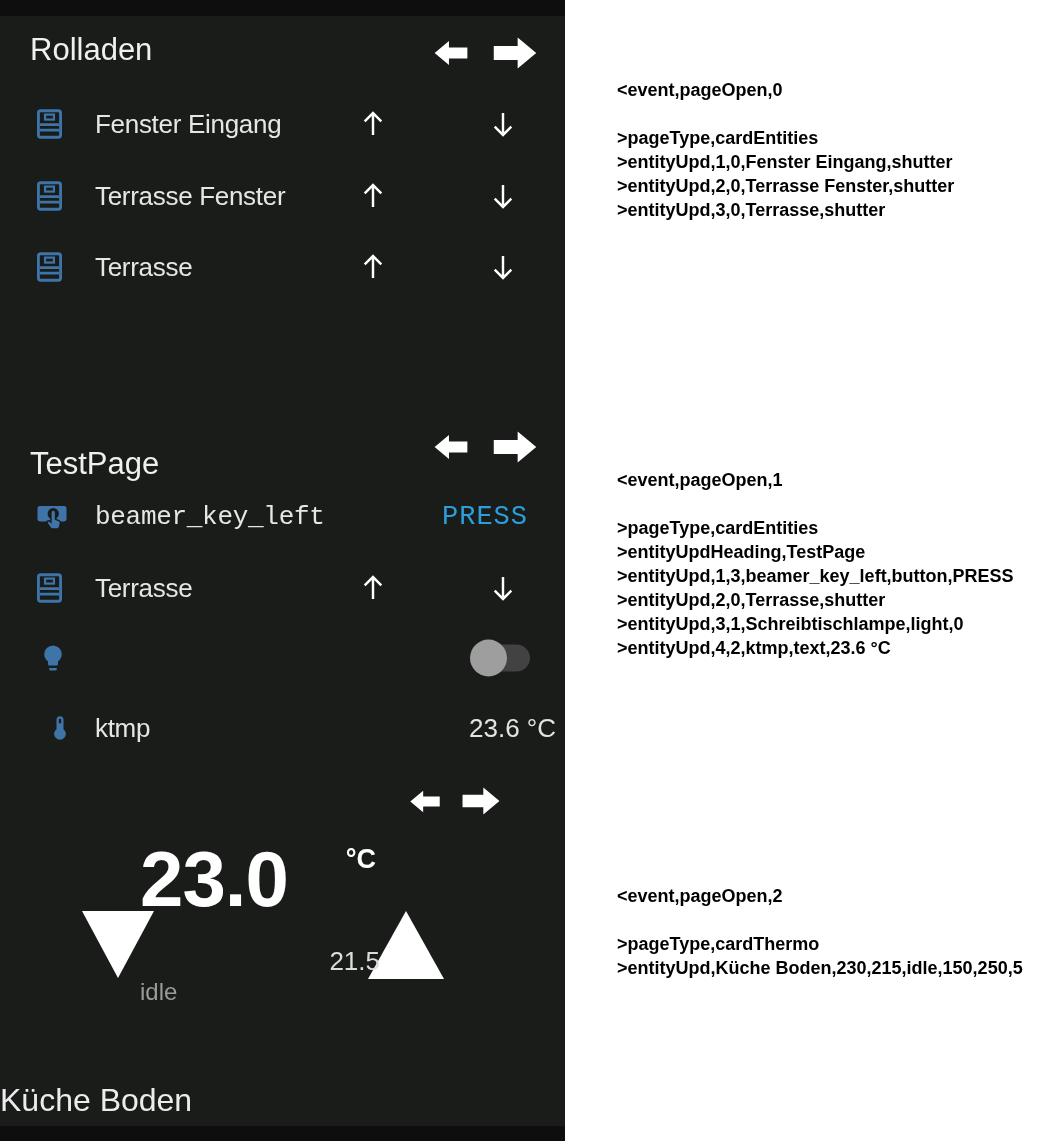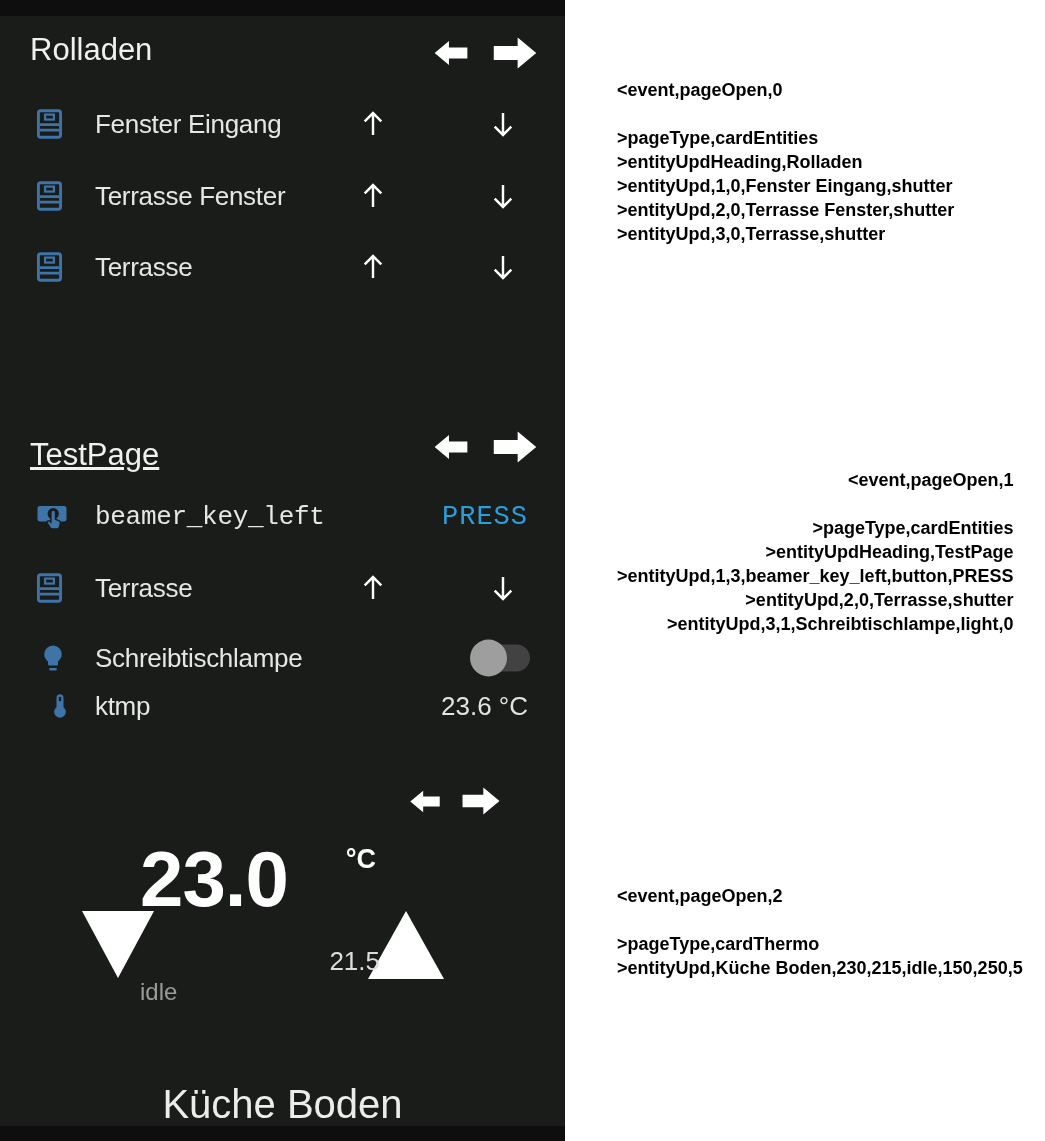--- a/index.html
+++ b/index.html
@@ -8,31 +8,31 @@
     background:var(--log-bg,#ffffff);
     font-family:"Liberation Sans", sans-serif;
   }
   
   .panel{position:absolute;left:0;top:0;width:565px;height:1141px;background:var(--panel-bg,#191c19);}
   .bezel{position:absolute;left:0;width:565px;background:var(--bezel,#0d0e0d);}
   .bezel.top{top:0;height:16px;}
   .bezel.bottom{bottom:0;height:15px;}
 
   .heading{position:absolute;left:30px;color:#f0f0f0;font-size:31px;line-height:36px;white-space:nowrap;}
-  .h1{top:32px;text-align:right;} .h2{top:437px;text-decoration:underline;}
+  .h1{top:32px;text-align:right;} .h2{top:446px;}
 
   .nav{position:absolute;color:#ffffff;cursor:pointer;}
   .nav svg{display:block;}
   .nav.l1{left:433px;top:38px;} .nav.r1{left:492px;top:33px;}
   .nav.l2{left:433px;top:432px;} .nav.r2{left:492px;top:427px;}
   .nav.l3{left:408px;top:788px;} .nav.r3{left:461px;top:784px;}
 
   .row{position:absolute;left:0;width:565px;height:70px;}
   .r1a{top:89px;} .r1b{top:161px;} .r1c{top:232px;}
-  .r2a{top:482px;font-family:Liberation Mono, monospace;} .r2b{top:553px;} .r2c{top:623px;} .r2d{top:671px;}
+  .r2a{top:482px;font-family:Liberation Mono, monospace;} .r2b{top:553px;} .r2c{top:623px;} .r2d{top:693px;padding-left:28px;}
   .e-icon{position:absolute;top:50%;transform:translateY(-50%);color:var(--icon-blue,#3f74a8);}
   .e-icon svg{display:block;}
   .i-shutter{left:36px;} .i-beamer{left:36px;} .i-bulb{left:38px;} .i-thermo{left:46px;}
   .e-label{position:absolute;left:95px;top:50%;transform:translateY(-50%);
            color:#e6e6e6;font-size:26px;letter-spacing:-0.3px;white-space:nowrap;}
   .ctl{position:absolute;top:50%;transform:translateY(-50%);color:#ffffff;cursor:pointer;}
   .ctl svg{display:block;}
   .ctl.up{left:359px;} .ctl.stop{left:425px;} .ctl.down{left:489px;}
   .stop-square{width:24px;height:24px;background:#ffffff;border-radius:1px;}
   .press{position:absolute;right:37px;top:50%;transform:translateY(-50%);
@@ -51,28 +51,28 @@
   .thermo-temp .unit{position:absolute;right:4px;top:4px;font-size:27px;font-weight:bold;}
   .tri{position:absolute;width:0;height:0;cursor:pointer;}
   .tri-down{left:82px;top:911px;border-left:36px solid transparent;border-right:36px solid transparent;
             border-top:67px solid #ffffff;}
   .tri-up{left:368px;top:911px;border-left:38px solid transparent;border-right:38px solid transparent;
           border-bottom:68px solid #ffffff;}
   .thermo-target{position:absolute;left:140px;top:946px;width:240px;text-align:right;
                  color:#dcdcdc;font-size:26px;}
   .thermo-state{position:absolute;left:140px;top:978px;width:240px;
                 color:#9a9a9a;font-size:24px;}
-  .thermo-title{position:absolute;left:0;top:1082px;width:565px;text-align:center;
-                color:#ececec;font-size:40px;}
+  .thermo-title{position:absolute;left:0;top:1082px;width:565px;
+                color:#ececec;font-size:32px;}
 
   
   .log{position:absolute;left:565px;top:0;width:480px;height:1141px;background:var(--log-bg,#ffffff);}
   .log-block{position:absolute;left:52px;color:var(--log-text,#000000);
              font-size:18px;font-weight:bold;line-height:24px;white-space:nowrap;}
-  .b0{top:78px;} .b1{top:468px;text-align:right;} .b2{top:884px;}
+  .b0{top:78px;} .b1{top:468px;} .b2{top:884px;}
   .log-gap{height:24px;}
 </style>
 </head>
 <body>
 
 <div class="panel">
   <div class="bezel top"></div>
   <div class="bezel bottom"></div>
 
   <div class="heading h1">Rolladen</div>
@@ -234,21 +234,20 @@
       </span>
     </span>
   </div>
 
   <div class="row r2c">
     <span class="e-icon i-bulb">
       <svg viewBox="0 0 24 24" width="30" height="30">
         <path fill="currentColor" d="M12,2A7,7 0 0,1 19,9C19,11.38 17.81,13.47 16,14.74V17A1,1 0 0,1 15,18H9A1,1 0 0,1 8,17V14.74C6.19,13.47 5,11.38 5,9A7,7 0 0,1 12,2M9,21V20H15V21A1,1 0 0,1 14,22H10A1,1 0 0,1 9,21Z"></path>
       </svg>
     </span>
-    <span class="e-label">Schreibtischlampe</span>
     <span class="toggle">
       <span class="track"></span>
       <span class="knob"></span>
     </span>
   </div>
 
   <div class="row r2d">
     <span class="e-icon i-thermo">
       <svg viewBox="0 0 24 24" width="28" height="28">
         <path fill="currentColor" d="M15,13V5A3,3 0 0,0 9,5V13A5,5 0 1,0 15,13M12,4A1,1 0 0,1 13,5V8H11V5A1,1 0 0,1 12,4Z"></path>
@@ -285,34 +284,34 @@
   <div class="thermo-state">idle</div>
   <div class="thermo-title">Küche Boden</div>
 </div>
 
 <div class="log">
 
   <div class="log-block b0">
     <div class="log-line">&lt;event,pageOpen,0</div>
     <div class="log-gap"></div>
     <div class="log-line">&gt;pageType,cardEntities</div>
-    <div class="log-line">&gt;entityUpdHeading,Rolladen</div>
     <div class="log-line">&gt;entityUpd,1,0,Fenster Eingang,shutter</div>
     <div class="log-line">&gt;entityUpd,2,0,Terrasse Fenster,shutter</div>
     <div class="log-line">&gt;entityUpd,3,0,Terrasse,shutter</div>
   </div>
 
   <div class="log-block b1">
     <div class="log-line">&lt;event,pageOpen,1</div>
     <div class="log-gap"></div>
     <div class="log-line">&gt;pageType,cardEntities</div>
     <div class="log-line">&gt;entityUpdHeading,TestPage</div>
     <div class="log-line">&gt;entityUpd,1,3,beamer_key_left,button,PRESS</div>
     <div class="log-line">&gt;entityUpd,2,0,Terrasse,shutter</div>
     <div class="log-line">&gt;entityUpd,3,1,Schreibtischlampe,light,0</div>
+    <div class="log-line">&gt;entityUpd,4,2,ktmp,text,23.6 °C</div>
   </div>
 
   <div class="log-block b2">
     <div class="log-line">&lt;event,pageOpen,2</div>
     <div class="log-gap"></div>
     <div class="log-line">&gt;pageType,cardThermo</div>
     <div class="log-line">&gt;entityUpd,Küche Boden,230,215,idle,150,250,5</div>
   </div>
 
 </div>

